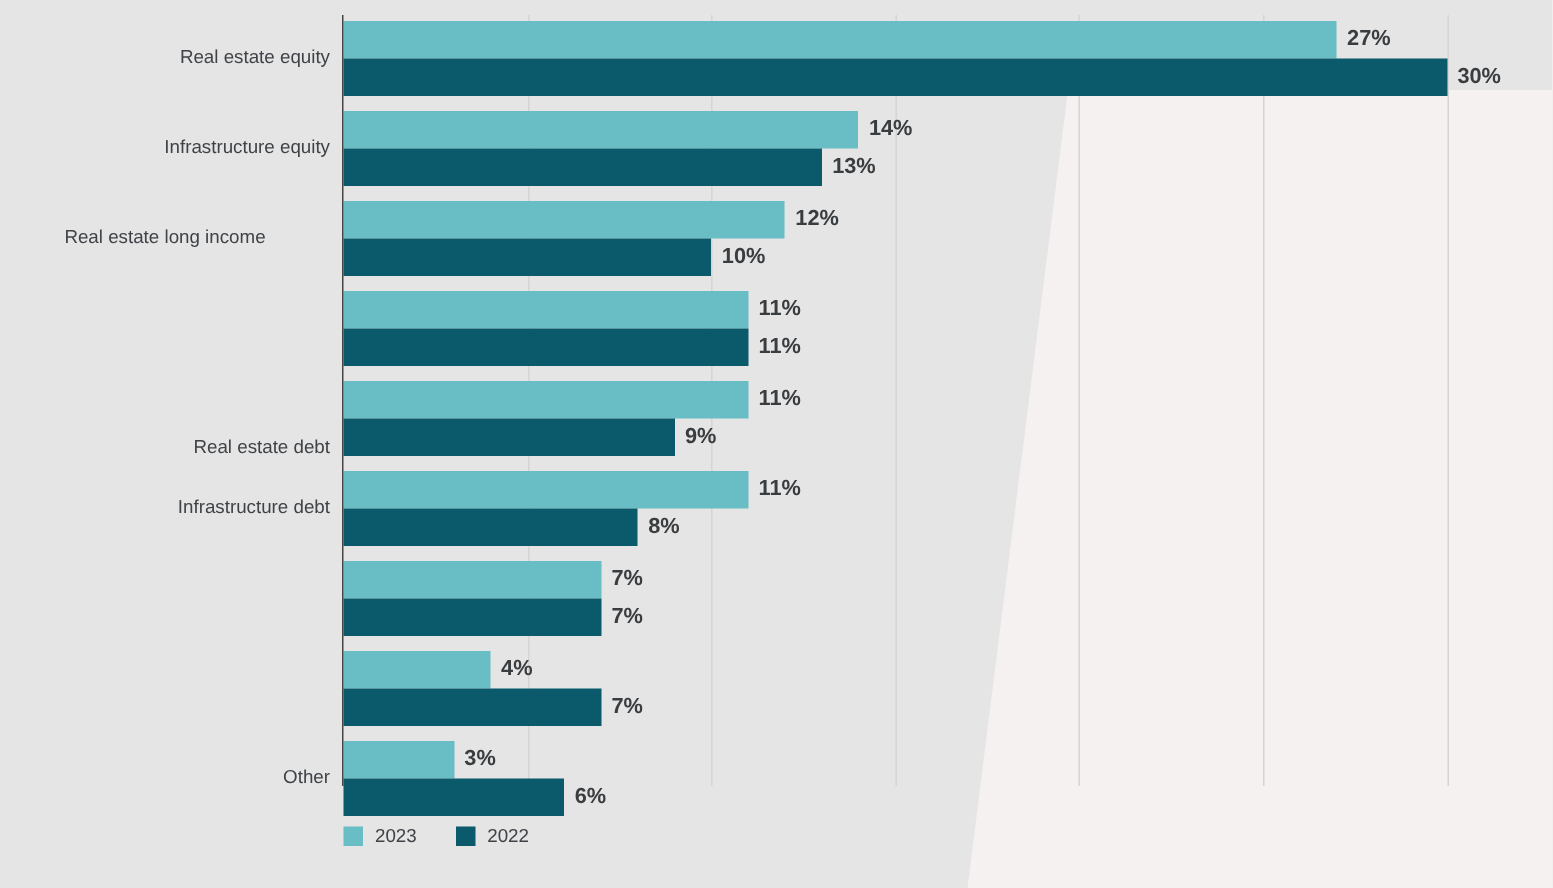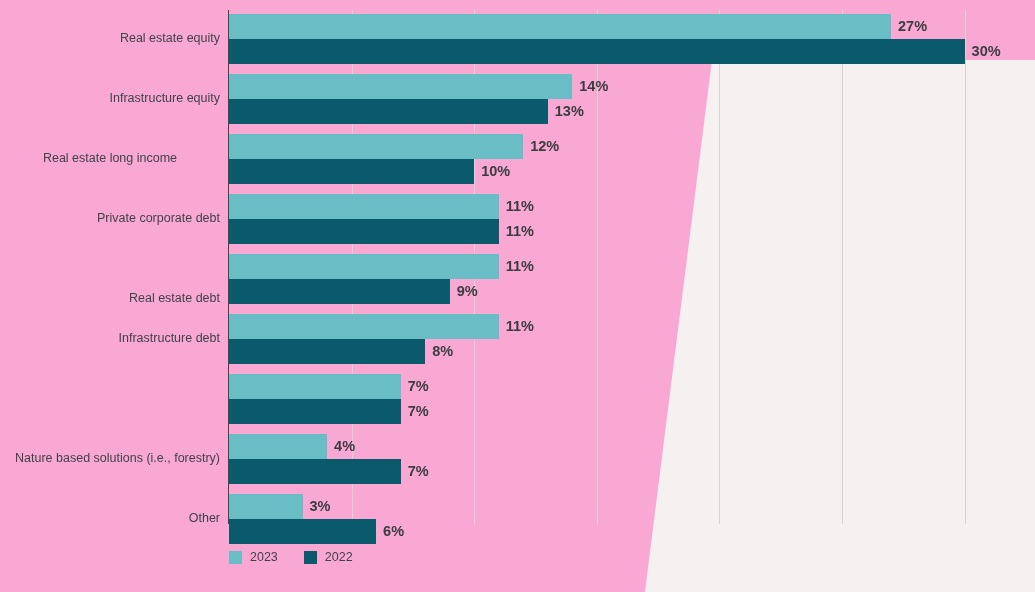--- a/index.html
+++ b/index.html
@@ -11,21 +11,21 @@
     width: 1035px;
     height: 592px;
     font-family: "Liberation Sans", sans-serif;
     overflow: hidden;
   }
 
   #chart-root {
     position: relative;
     width: 1035px;
     height: 592px;
-    background: #f9a8d4;
+    background: #e5e5e5;
     overflow: hidden;
   }
 
   
   #bg-panel {
     position: absolute;
     top: 0;
     left: 0;
     width: 1035px;
     height: 592px;
@@ -149,24 +149,22 @@
       <div class="gridline" style="left: 613px; background: rgb(216, 212, 210);"></div>
       <div class="gridline" style="left: 735.6px; background: rgb(216, 212, 210);"></div>
     </div>
 
   <div id="axis-line"></div>
 
   <div id="cat-labels">
       <div class="cat-label" style="top: 31px; color: rgb(63, 67, 71);">Real estate equity</div>
       <div class="cat-label" style="top: 91px; color: rgb(63, 67, 71); padding-left: 48px;">Infrastructure equity</div>
       <div class="cat-label" style="top: 151px; color: rgb(63, 67, 71); text-align: center;">Real estate long income</div>
-      <div class="cat-label" style="top: 211px; color: rgb(63, 67, 71);">Private corporate debt</div>
       <div class="cat-label" style="top: 271px; color: rgb(63, 67, 71); margin-top: 20px;">Real estate debt</div>
       <div class="cat-label" style="top: 331px; color: rgb(63, 67, 71);">Infrastructure debt</div>
-      <div class="cat-label" style="top: 451px; color: rgb(63, 67, 71);">Nature based solutions (i.e., forestry)</div>
       <div class="cat-label" style="top: 511px; color: rgb(63, 67, 71);">Other</div>
     </div>
 
   <div id="bars">
       <div class="bar s2023" style="top: 14px; width: 662.04px; background: rgb(104, 190, 196);"></div>
       <div class="bar-value" style="top: 14px; left: 669.04px; color: rgb(58, 61, 64);">27%</div>
       <div class="bar s2022" style="top: 39px; width: 735.6px; background: rgb(10, 90, 107);"></div>
       <div class="bar-value" style="top: 39px; left: 742.6px; color: rgb(58, 61, 64);">30%</div>
       <div class="bar s2023" style="top: 74px; width: 343.28px; background: rgb(104, 190, 196);"></div>
       <div class="bar-value" style="top: 74px; left: 350.28px; color: rgb(58, 61, 64);">14%</div>

